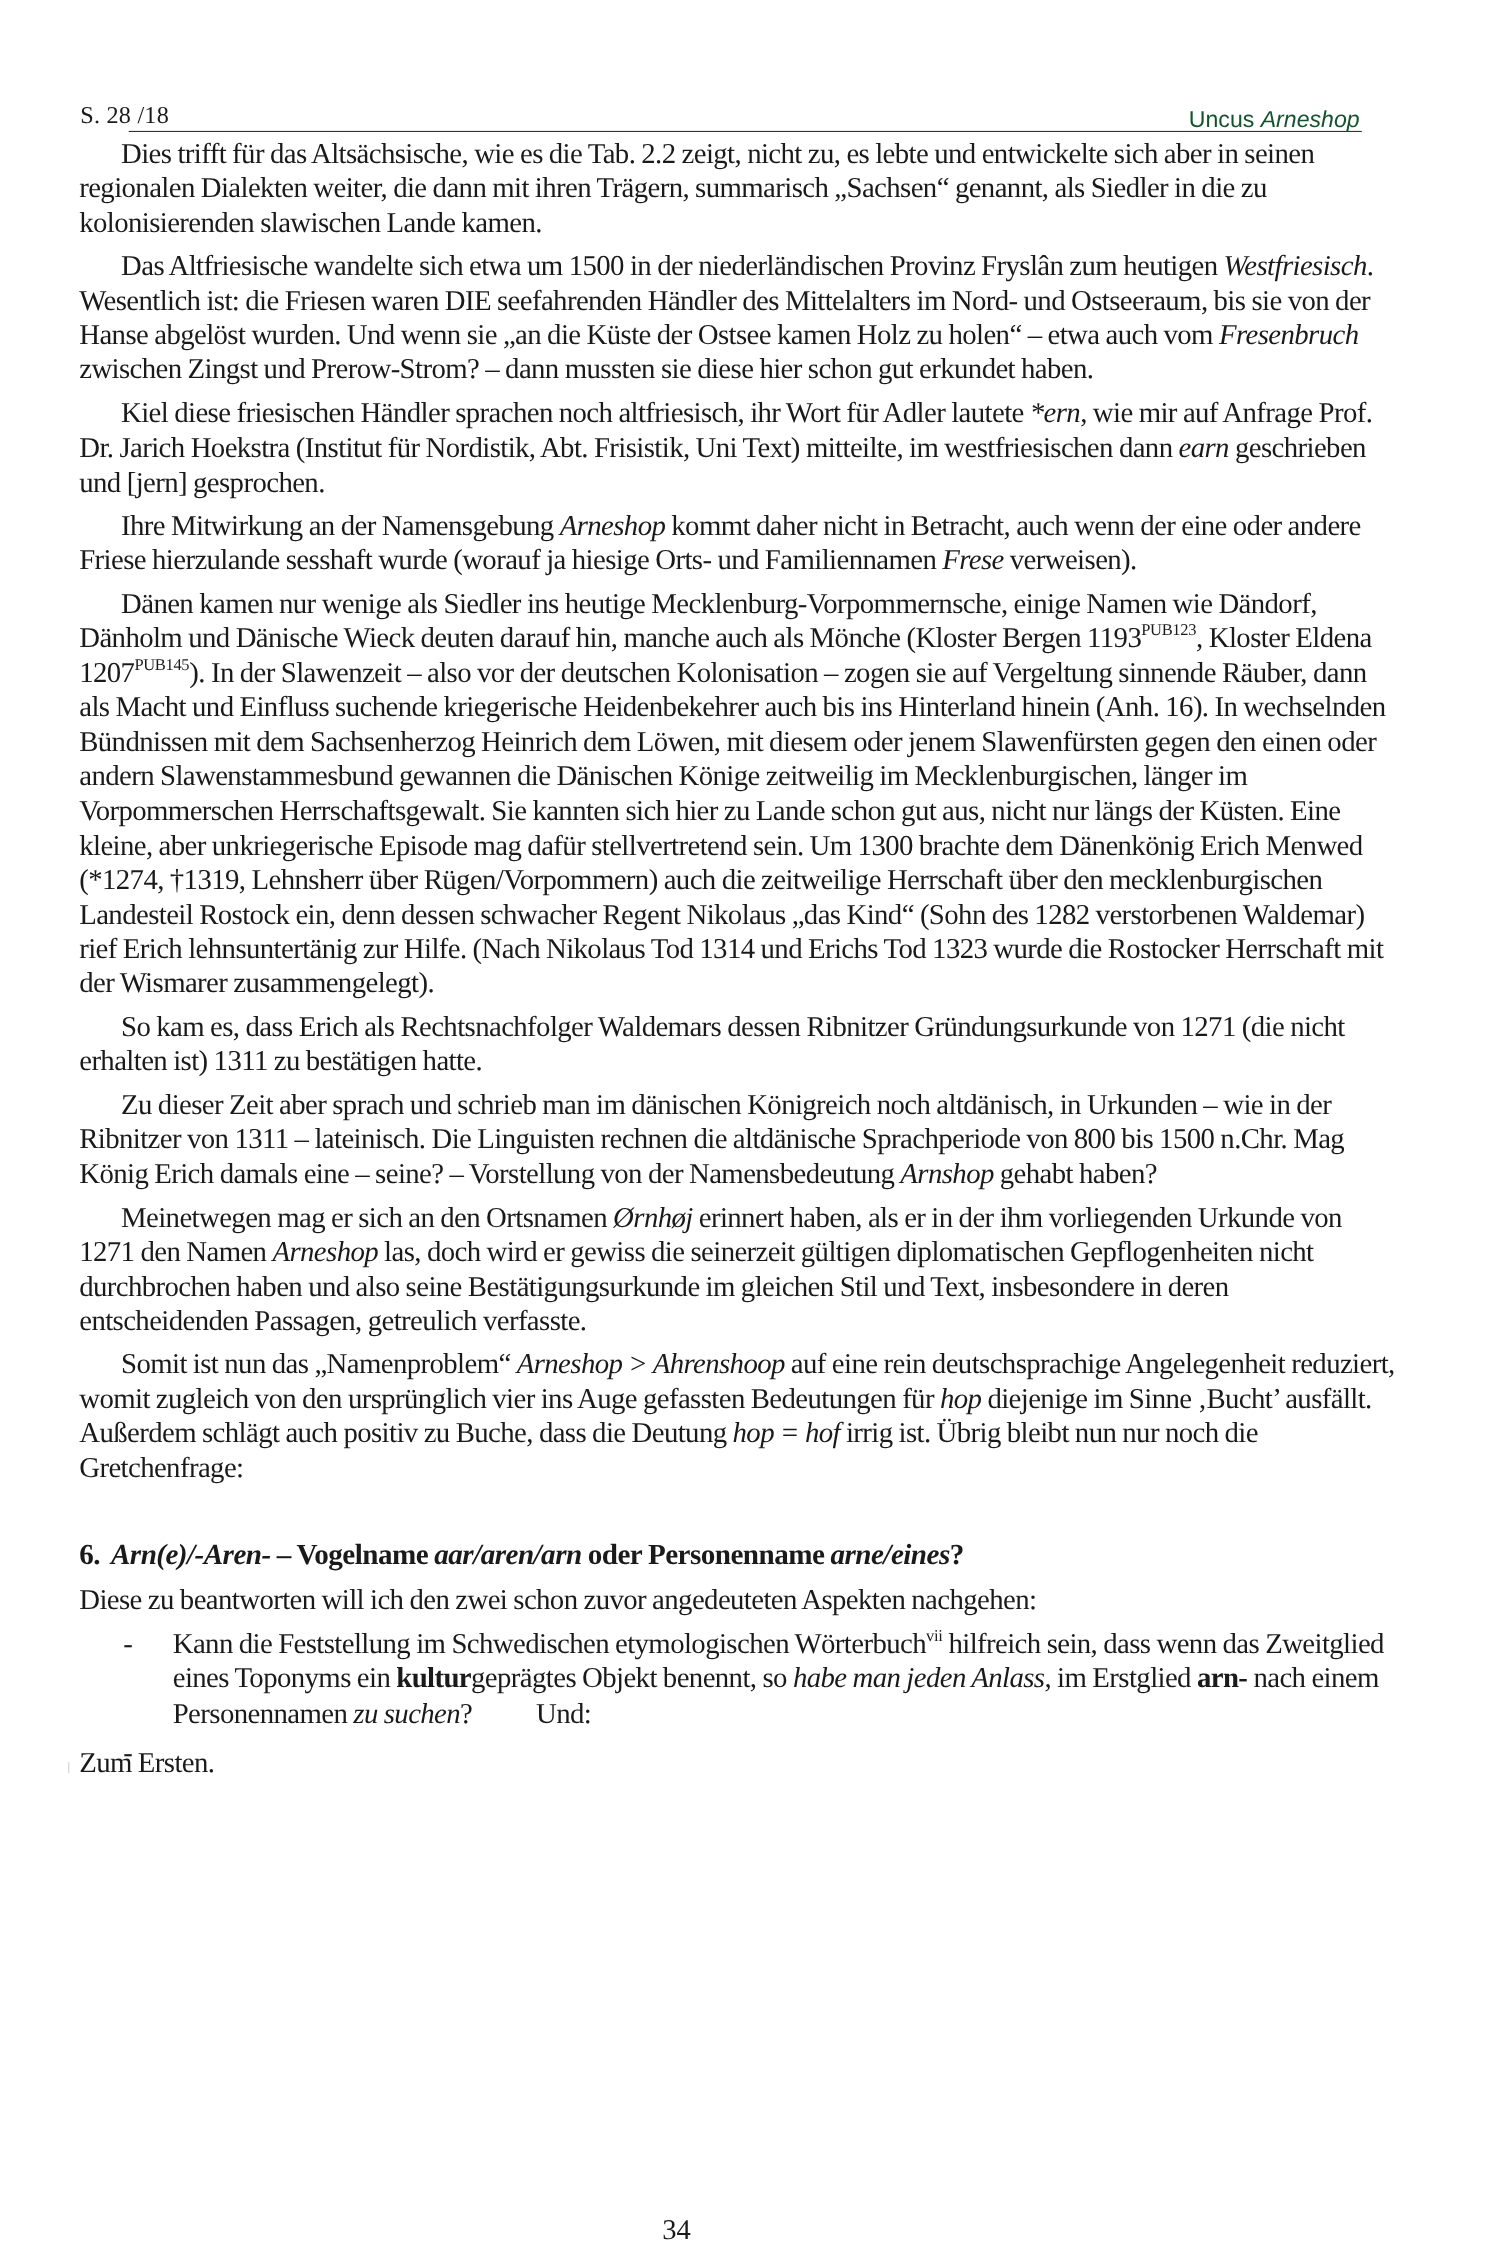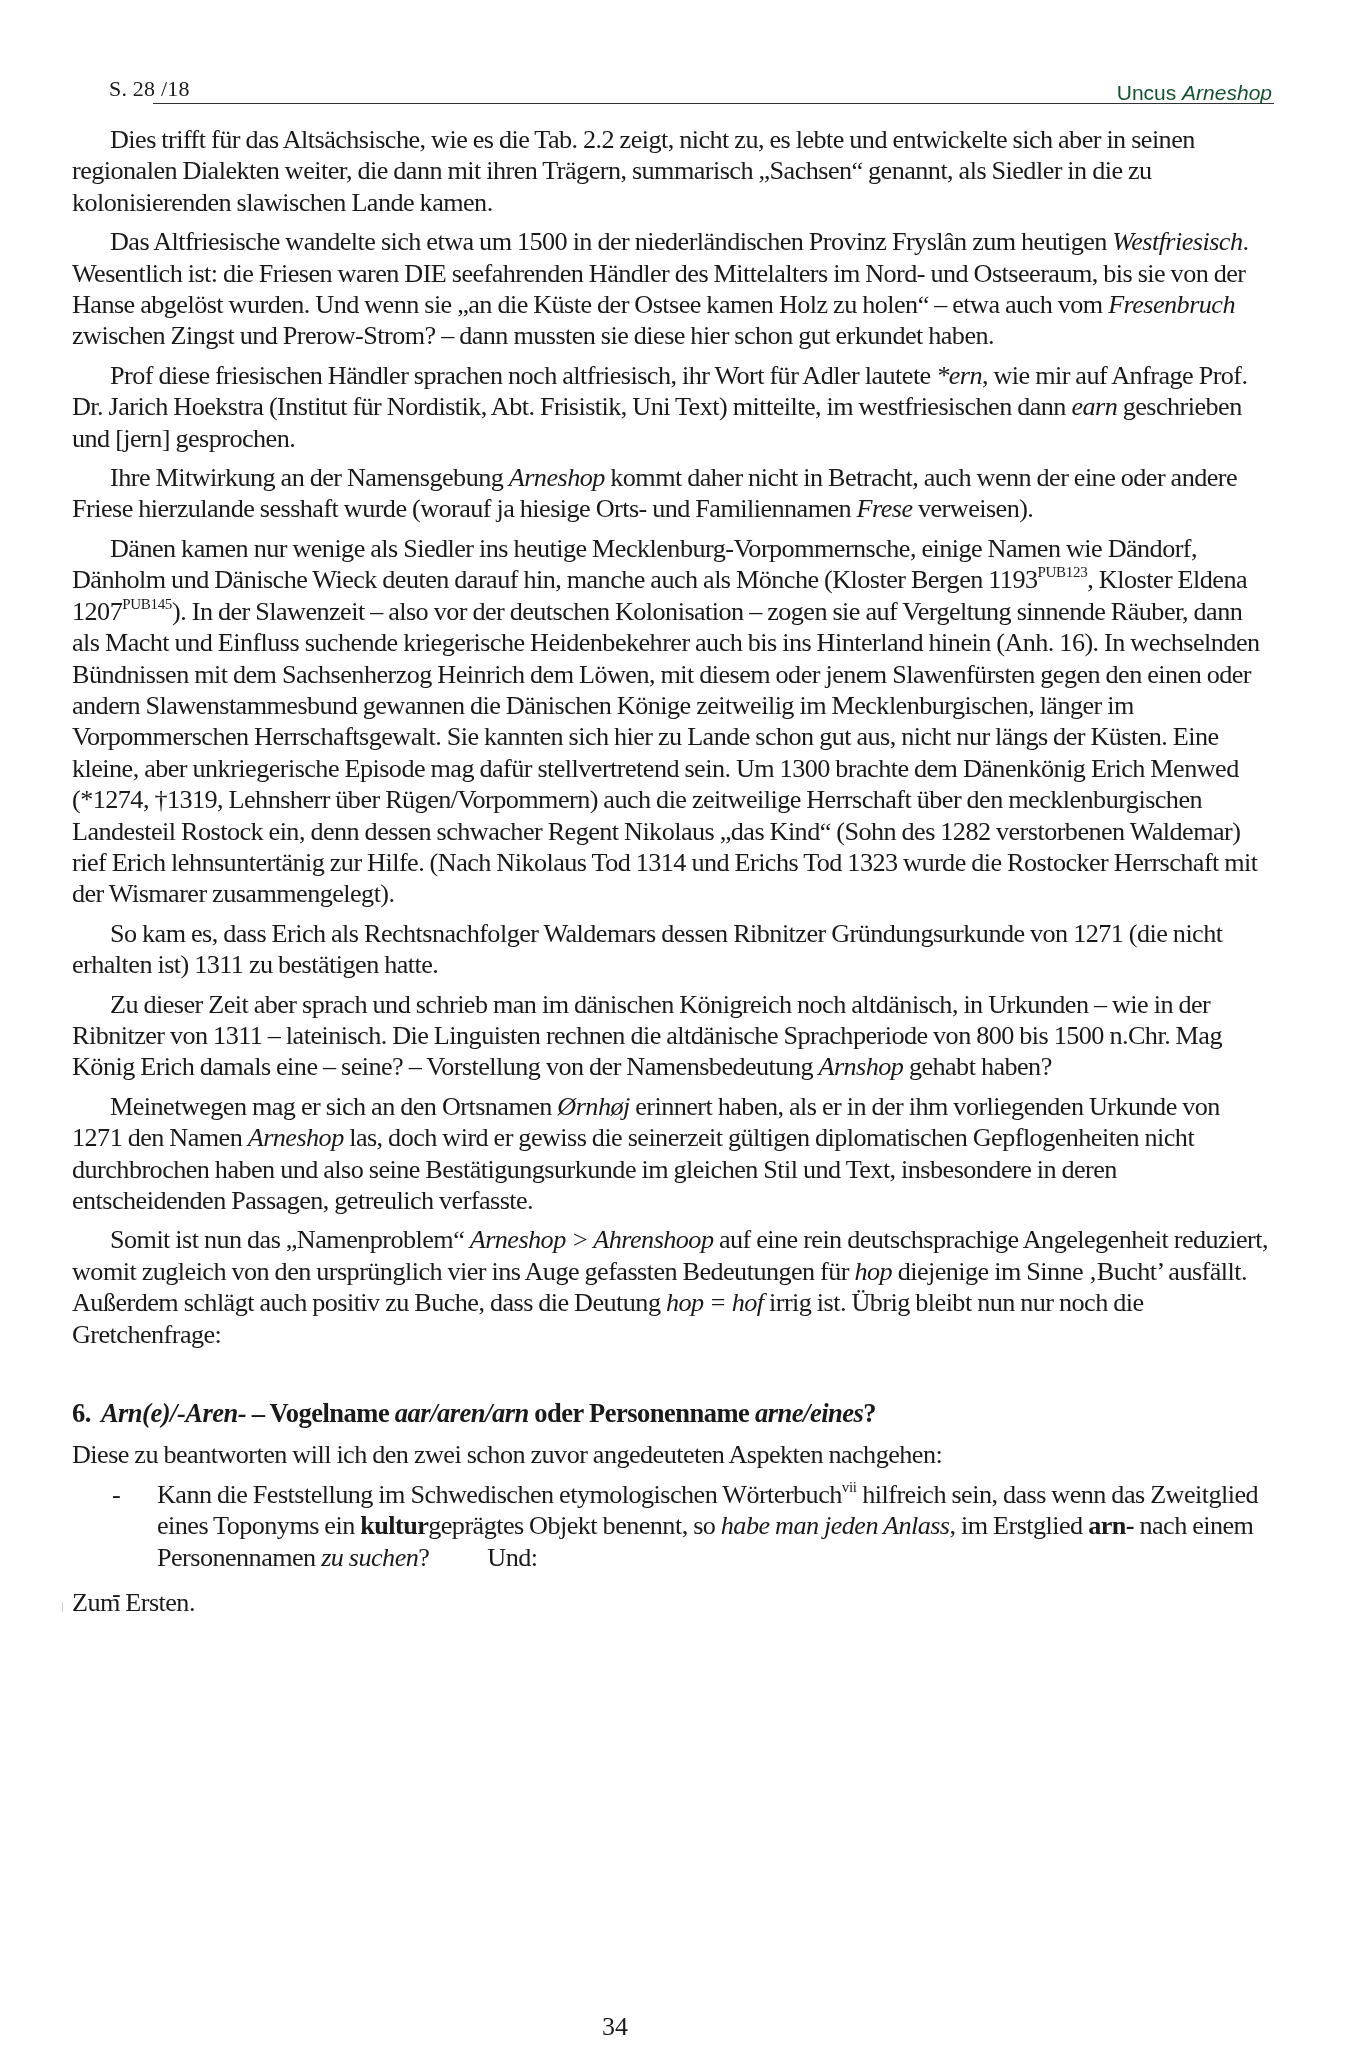--- a/index.html
+++ b/index.html
@@ -2,21 +2,21 @@
 <html><head>
   <meta charset="utf-8">
   <style>
     html, body { margin: 0; padding: 0; background: #ffffff; }
     body {
       width: 1355px; height: 2048px; position: relative; overflow: hidden;
       font-family: "Liberation Serif", "DejaVu Serif", serif;
       color: #1a1a1a;
     }
     .page-header {
-      position: absolute; left: 73px; top: 76px; width: 1165px; height: 30px; margin-left: 36px;
+      position: absolute; left: 73px; top: 92px; width: 1165px; height: 30px;
     }
     .hdr-left {
       position: absolute; left: 0; top: 0; font-size: 22px;
       font-family: "Liberation Serif", serif; letter-spacing: 0.2px;
     }
     .hdr-rule {
       position: absolute; left: 44px; right: 0; top: 27px; height: 0;
       border-top: 1.6px solid #333;
     }
     .hdr-right {
@@ -58,21 +58,21 @@
 <header class="page-header">
   <span class="hdr-left">S. 28 /18</span>
   <div class="hdr-rule"></div>
   <span class="hdr-right"><span>Uncus </span><i>Arneshop</i></span>
 </header>
 
 <main class="content">
   <div id="paras">
       <p class="para"><span>Dies trifft für das Altsächsische, wie es die Tab. 2.2 zeigt, nicht zu, es lebte und entwickelte sich aber in seinen regionalen Dialekten weiter, die dann mit ihren Trägern, summarisch „Sachsen“ genannt, als Siedler in die zu kolonisierenden slawischen Lande kamen.</span></p>
       <p class="para"><span>Das Altfriesische wandelte sich etwa um 1500 in der niederländischen Provinz Fryslân zum heutigen </span><i>Westfriesisch</i><span>. Wesentlich ist: die Friesen waren DIE seefahrenden Händler des Mittelalters im Nord- und Ostseeraum, bis sie von der Hanse abgelöst wurden. Und wenn sie „an die Küste der Ostsee kamen Holz zu holen“ – etwa auch vom </span><i>Fresenbruch</i><span> zwischen Zingst und Prerow-Strom? – dann mussten sie diese hier schon gut erkundet haben.</span></p>
-      <p class="para"><span>Prof diese friesischen Händler sprachen noch altfriesisch, ihr Wort für Adler lautete </span><i>*ern</i><span>, wie mir auf Anfrage Prof. Dr. Jarich Hoekstra (Institut für Nordistik, Abt. Frisistik, Uni Text) mitteilte, im westfriesischen dann </span><i>earn</i><span> geschrieben und [jern] gesprochen.</span></p>
+      <p class="para"><span>Kiel diese friesischen Händler sprachen noch altfriesisch, ihr Wort für Adler lautete </span><i>*ern</i><span>, wie mir auf Anfrage Prof. Dr. Jarich Hoekstra (Institut für Nordistik, Abt. Frisistik, Uni Text) mitteilte, im westfriesischen dann </span><i>earn</i><span> geschrieben und [jern] gesprochen.</span></p>
       <p class="para"><span>Ihre Mitwirkung an der Namensgebung </span><i>Arneshop</i><span> kommt daher nicht in Betracht, auch wenn der eine oder andere Friese hierzulande sesshaft wurde (worauf ja hiesige Orts- und Familiennamen </span><i>Frese</i><span> verweisen).</span></p>
       <p class="para"><span>Dänen kamen nur wenige als Siedler ins heutige Mecklenburg-Vorpommernsche, einige Namen wie Dändorf, Dänholm und Dänische Wieck deuten darauf hin, manche auch als Mönche (Kloster Bergen 1193</span><sup>PUB123</sup><span>, Kloster Eldena 1207</span><sup>PUB145</sup><span>). In der Slawenzeit – also vor der deutschen Kolonisation – zogen sie auf Vergeltung sinnende Räuber, dann als Macht und Einfluss suchende kriegerische Heidenbekehrer auch bis ins Hinterland hinein (Anh. 16). In wechselnden Bündnissen mit dem Sachsenherzog Heinrich dem Löwen, mit diesem oder jenem Slawenfürsten gegen den einen oder andern Slawenstammesbund gewannen die Dänischen Könige zeitweilig im Mecklenburgischen, länger im Vorpommerschen Herrschaftsgewalt. Sie kannten sich hier zu Lande schon gut aus, nicht nur längs der Küsten. Eine kleine, aber unkriegerische Episode mag dafür stellvertretend sein. Um 1300 brachte dem Dänenkönig Erich Menwed (*1274, †1319, Lehnsherr über Rügen/Vorpommern) auch die zeitweilige Herrschaft über den mecklenburgischen Landesteil Rostock ein, denn dessen schwacher Regent Nikolaus „das Kind“ (Sohn des 1282 verstorbenen Waldemar) rief Erich lehnsuntertänig zur Hilfe. (Nach Nikolaus Tod 1314 und Erichs Tod 1323 wurde die Rostocker Herrschaft mit der Wismarer zusammengelegt).</span></p>
       <p class="para"><span>So kam es, dass Erich als Rechtsnachfolger Waldemars dessen Ribnitzer Gründungsurkunde von 1271 (die nicht erhalten ist) 1311 zu bestätigen hatte.</span></p>
       <p class="para"><span>Zu dieser Zeit aber sprach und schrieb man im dänischen Königreich noch altdänisch, in Urkunden – wie in der Ribnitzer von 1311 – lateinisch. Die Linguisten rechnen die altdänische Sprachperiode von 800 bis 1500 n.Chr. Mag König Erich damals eine – seine? – Vorstellung von der Namensbedeutung </span><i>Arnshop</i><span> gehabt haben?</span></p>
       <p class="para"><span>Meinetwegen mag er sich an den Ortsnamen </span><i>Ørnhøj</i><span> erinnert haben, als er in der ihm vorliegenden Urkunde von 1271 den Namen </span><i>Arneshop</i><span> las, doch wird er gewiss die seinerzeit gültigen diplomatischen Gepflogenheiten nicht durchbrochen haben und also seine Bestätigungsurkunde im gleichen Stil und Text, insbesondere in deren entscheidenden Passagen, getreulich verfasste.</span></p>
       <p class="para"><span>Somit ist nun das „Namenproblem“ </span><i>Arneshop &gt; Ahrenshoop</i><span> auf eine rein deutschsprachige Angelegenheit reduziert, womit zugleich von den ursprünglich vier ins Auge gefassten Bedeutungen für </span><i>hop</i><span> diejenige im Sinne ‚Bucht’ ausfällt. Außerdem schlägt auch positiv zu Buche, dass die Deutung </span><i>hop = hof</i><span>  irrig ist. Übrig bleibt nun nur noch die Gretchenfrage:</span></p>
     </div>
   <h2 class="heading">
     <span class="num">6.</span><span id="section-runs"><i>Arn(e)/-Aren-</i><span>  – Vogelname </span><i>aar/aren/arn</i><span> oder Personenname </span><i>arne/eines</i><span>?</span></span>
   </h2>

